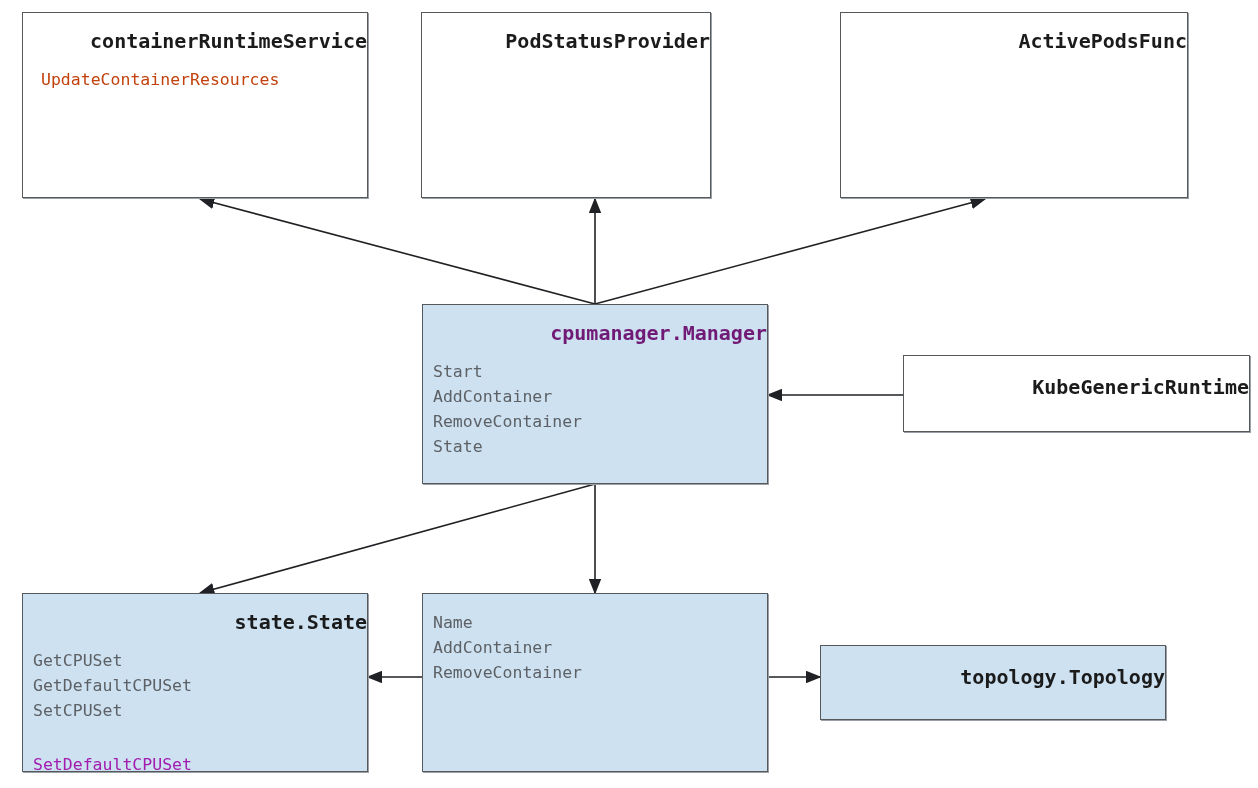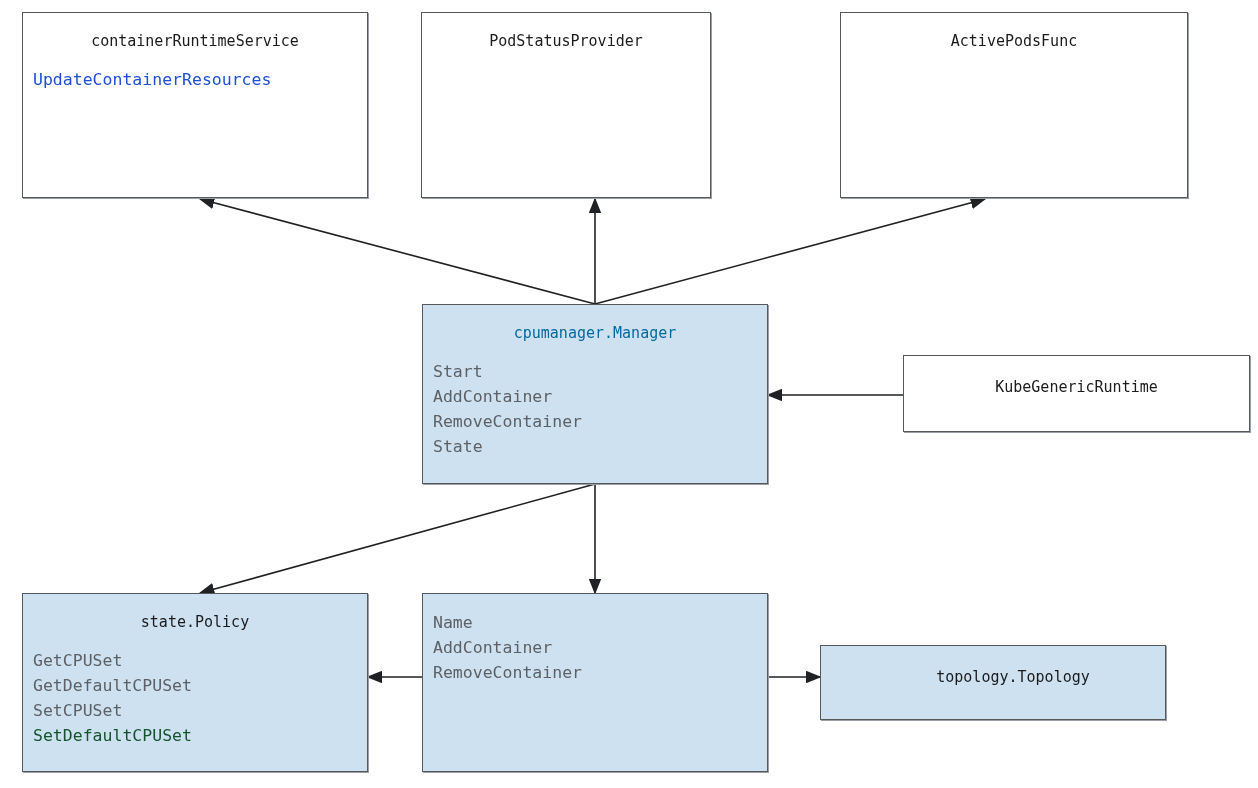--- a/index.html
+++ b/index.html
@@ -29,23 +29,23 @@
     box-sizing: border-box;
     border: 1px solid #55595c;
     box-shadow: 1px 1px 0 0 #9aa0a6;
     background: #ffffff;
     overflow: hidden;
   }
   .node.filled {
     background: #cde1f1;
   }
   .node-title {
-    text-align: center;
-    font-weight: normal;
-    font-size: 15px;
+    text-align: right;
+    font-weight: bold;
+    font-size: 20px;
     color: #1b1b1b;
     letter-spacing: 0px;
     padding-top: 18px;
     line-height: 20px;
     white-space: nowrap;
   }
   .node-members {
     padding: 16px 0 0 10px;
   }
   .member {
@@ -78,48 +78,48 @@
         <polyline points="595,484 595,593" fill="none" stroke="#1f2124" stroke-width="1.6" marker-end="url(#arrowhead)"></polyline>
         <polyline points="422,677 368,677" fill="none" stroke="#1f2124" stroke-width="1.6" marker-end="url(#arrowhead)"></polyline>
         <polyline points="768,677 820,677" fill="none" stroke="#1f2124" stroke-width="1.6" marker-end="url(#arrowhead)"></polyline>
       </g>
   </svg>
 
   <div id="node-layer">
       <div class="node" style="left: 22px; top: 12px; width: 346px; height: 186px; border-color: rgb(85, 89, 92);">
         <div class="node-title" style="color: rgb(27, 27, 27);">containerRuntimeService</div>
         <div class="node-members">
-          <div class="member" style="color: #1d4ed8;">UpdateContainerResources</div>
+          <div class="member" style="color: #c2410c; margin-left: 8px;">UpdateContainerResources</div>
         </div>
       </div>
       <div class="node" style="left: 421px; top: 12px; width: 290px; height: 186px; border-color: rgb(85, 89, 92);">
         <div class="node-title" style="color: rgb(27, 27, 27);">PodStatusProvider</div>
       </div>
       <div class="node" style="left: 840px; top: 12px; width: 348px; height: 186px; border-color: rgb(85, 89, 92);">
         <div class="node-title" style="color: rgb(27, 27, 27);">ActivePodsFunc</div>
       </div>
       <div class="node filled" style="left: 422px; top: 304px; width: 346px; height: 180px; background: rgb(205, 225, 241); border-color: rgb(85, 89, 92);">
-        <div class="node-title" style="color: #0369a1;">cpumanager.Manager</div>
+        <div class="node-title" style="color: #701a75;">cpumanager.Manager</div>
         <div class="node-members">
           <div class="member" style="color: rgb(93, 97, 101);">Start</div>
           <div class="member" style="color: rgb(93, 97, 101);">AddContainer</div>
           <div class="member" style="color: rgb(93, 97, 101);">RemoveContainer</div>
           <div class="member" style="color: rgb(93, 97, 101);">State</div>
         </div>
       </div>
       <div class="node compact" style="left: 903px; top: 355px; width: 347px; height: 77px; border-color: rgb(85, 89, 92);">
         <div class="node-title" style="color: rgb(27, 27, 27);">KubeGenericRuntime</div>
       </div>
       <div class="node filled" style="left: 22px; top: 593px; width: 346px; height: 179px; background: rgb(205, 225, 241); border-color: rgb(85, 89, 92);">
-        <div class="node-title" style="color: rgb(27, 27, 27);">state.Policy</div>
+        <div class="node-title" style="color: rgb(27, 27, 27);">state.State</div>
         <div class="node-members">
           <div class="member" style="color: rgb(93, 97, 101);">GetCPUSet</div>
           <div class="member" style="color: rgb(93, 97, 101);">GetDefaultCPUSet</div>
           <div class="member" style="color: rgb(93, 97, 101);">SetCPUSet</div>
-          <div class="member" style="color: #14532d;">SetDefaultCPUSet</div>
+          <div class="member" style="color: #a21caf; margin-top: 29px;">SetDefaultCPUSet</div>
         </div>
       </div>
       <div class="node filled" style="left: 422px; top: 593px; width: 346px; height: 179px; background: rgb(205, 225, 241); border-color: rgb(85, 89, 92);">
         <div class="node-members">
           <div class="member" style="color: rgb(93, 97, 101);">Name</div>
           <div class="member" style="color: rgb(93, 97, 101);">AddContainer</div>
           <div class="member" style="color: rgb(93, 97, 101);">RemoveContainer</div>
         </div>
       </div>
       <div class="node filled compact" style="left: 820px; top: 645px; width: 346px; height: 75px; background: rgb(205, 225, 241); border-color: rgb(85, 89, 92); padding-left: 40px;">

